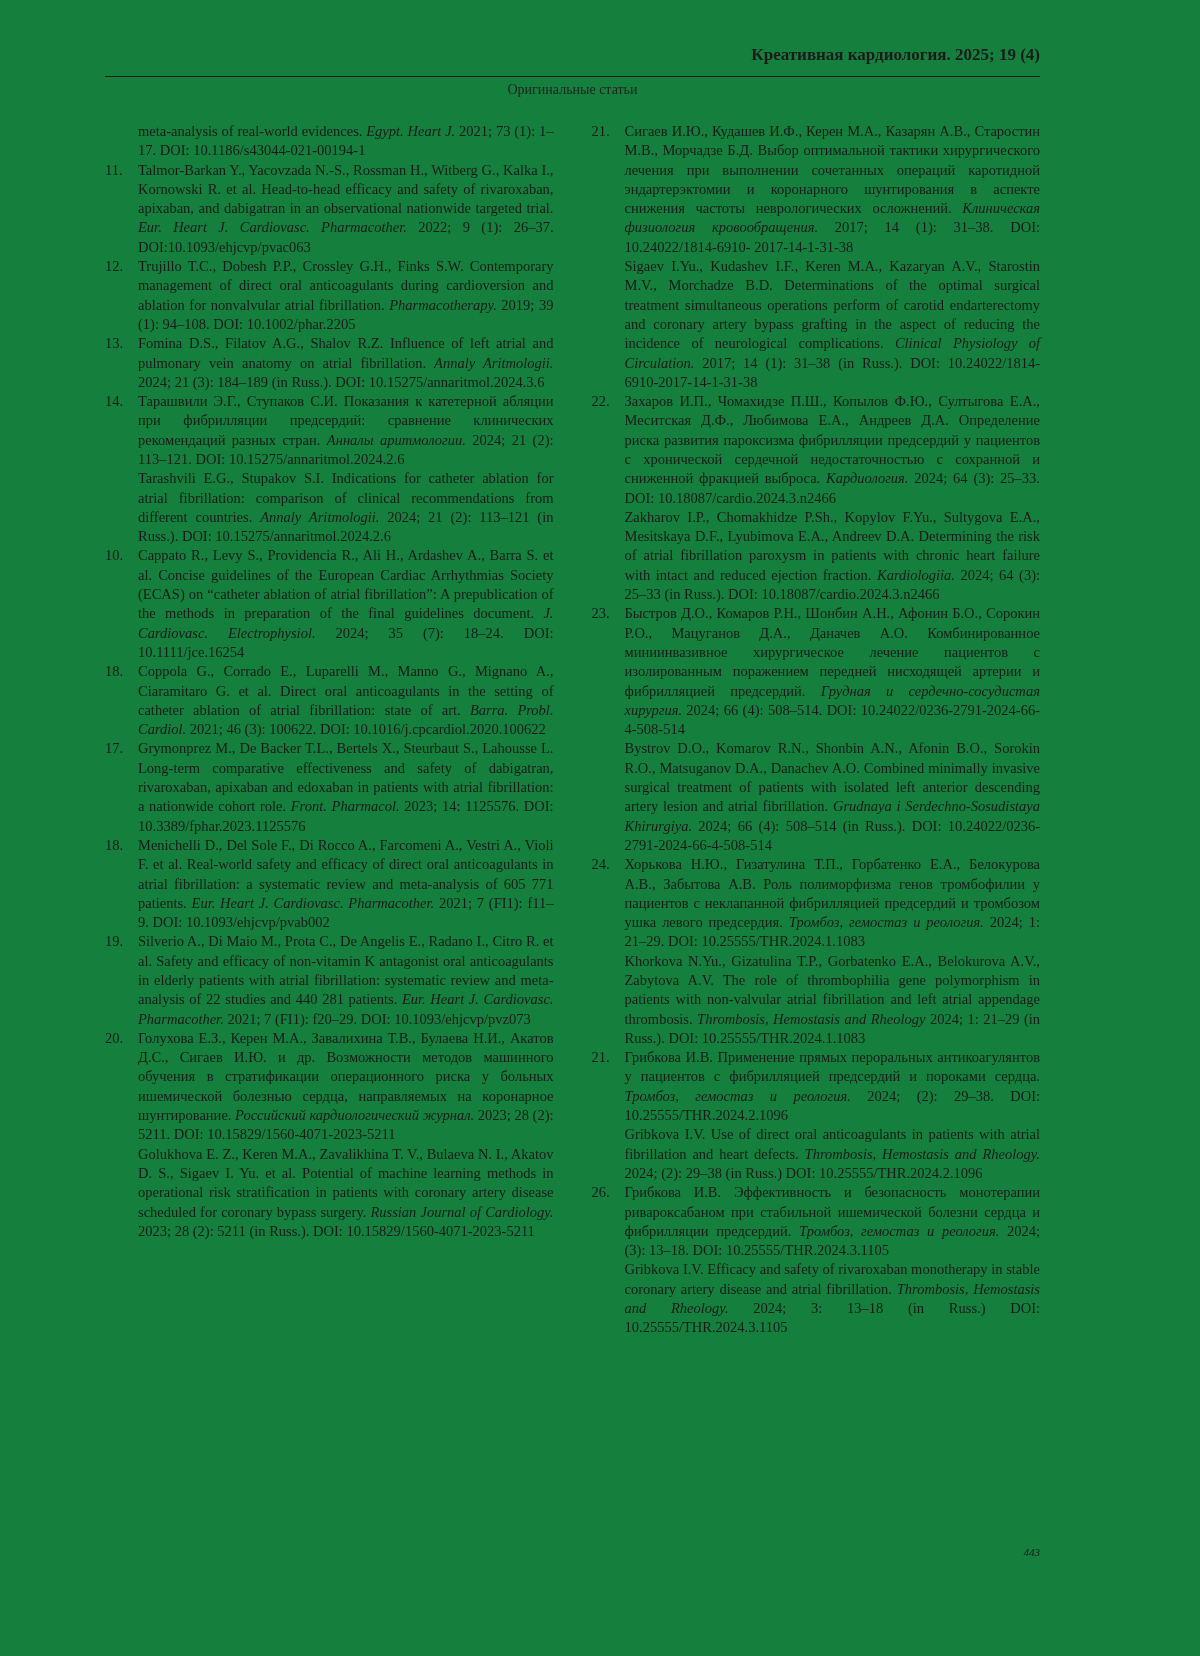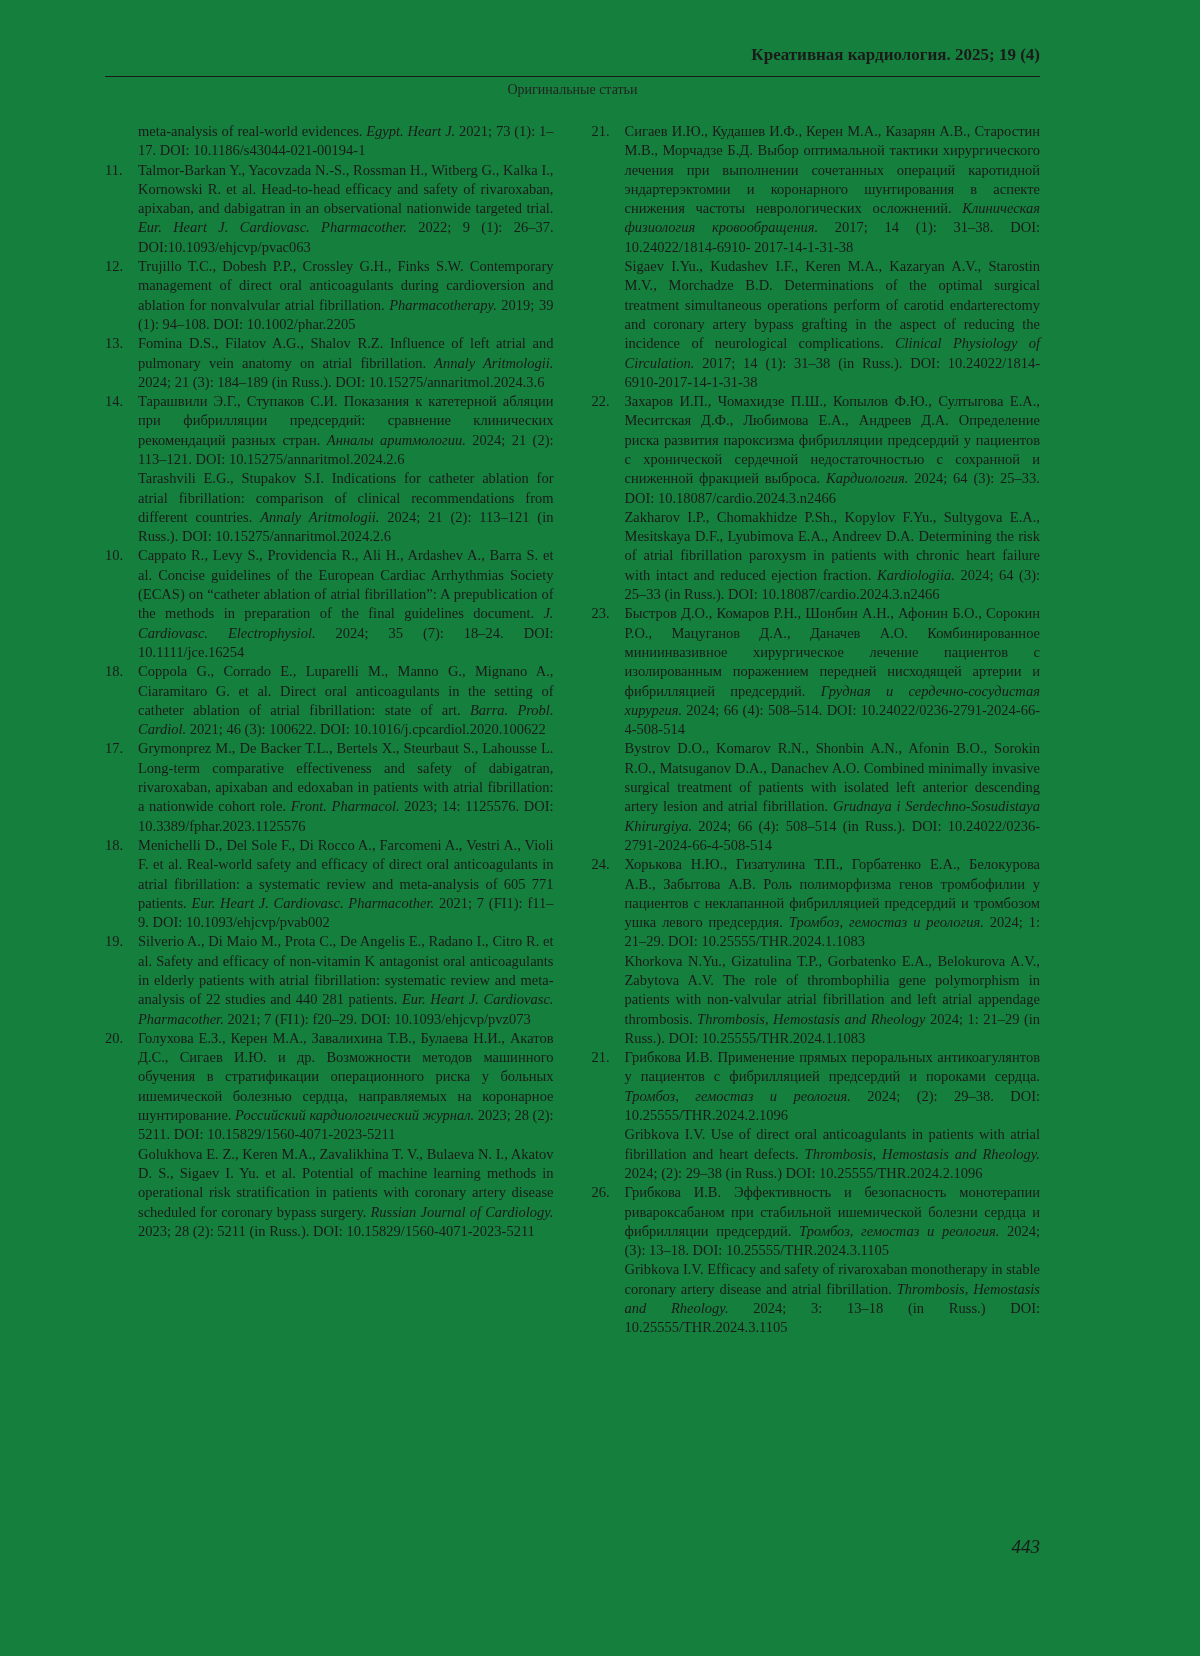--- a/index.html
+++ b/index.html
@@ -56,21 +56,21 @@
   .ref-body {
     flex: 1 1 auto;
     text-align: justify;
   }
   .ref-block { text-align: justify; }
   .it { font-style: italic; }
   .footer {
     position: absolute;
     right: 160px;
     bottom: 98px;
-    font-size: 19px;
+    font-size: 11px;
     font-style: italic;
     text-align: center;
   }
 </style>
 </head>
 <body>
 
 <div class="page">
 
   <div class="header">

